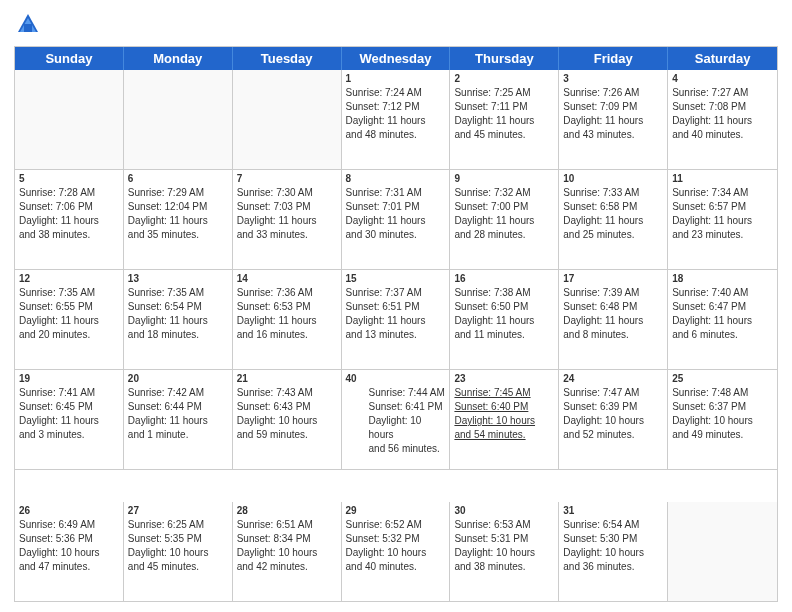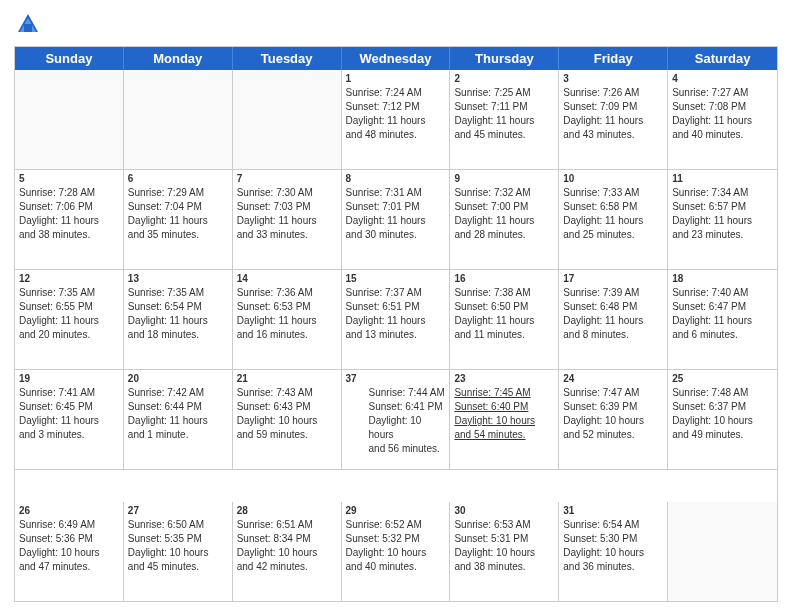--- a/index.html
+++ b/index.html
@@ -184,21 +184,21 @@
           <div class="cal-cell">
             <span class="day-num">5</span>
             <div class="cell-text" style="white-space: pre-line;">Sunrise: 7:28 AM
 Sunset: 7:06 PM
 Daylight: 11 hours
 and 38 minutes.</div>
           </div>
           <div class="cal-cell">
             <span class="day-num">6</span>
             <div class="cell-text" style="white-space: pre-line;">Sunrise: 7:29 AM
-Sunset: 7:04 PM
+Sunset: 12:04 PM
 Daylight: 11 hours
 and 35 minutes.</div>
           </div>
           <div class="cal-cell">
             <span class="day-num">7</span>
             <div class="cell-text" style="white-space: pre-line;">Sunrise: 7:30 AM
 Sunset: 7:03 PM
 Daylight: 11 hours
 and 33 minutes.</div>
           </div>
@@ -298,21 +298,21 @@
 and 1 minute.</div>
           </div>
           <div class="cal-cell">
             <span class="day-num">21</span>
             <div class="cell-text" style="white-space: pre-line;">Sunrise: 7:43 AM
 Sunset: 6:43 PM
 Daylight: 10 hours
 and 59 minutes.</div>
           </div>
           <div class="cal-cell">
-            <span class="day-num">37</span>
+            <span class="day-num">40</span>
             <div class="cell-text" style="white-space: pre-line; margin-left: 23px;">Sunrise: 7:44 AM
 Sunset: 6:41 PM
 Daylight: 10 hours
 and 56 minutes.</div>
           </div>
           <div class="cal-cell">
             <span class="day-num">23</span>
             <div class="cell-text" style="white-space: pre-line; text-decoration: underline;">Sunrise: 7:45 AM
 Sunset: 6:40 PM
 Daylight: 10 hours
@@ -336,21 +336,21 @@
         <div class="cal-row">
           <div class="cal-cell">
             <span class="day-num">26</span>
             <div class="cell-text" style="white-space: pre-line;">Sunrise: 6:49 AM
 Sunset: 5:36 PM
 Daylight: 10 hours
 and 47 minutes.</div>
           </div>
           <div class="cal-cell">
             <span class="day-num">27</span>
-            <div class="cell-text" style="white-space: pre-line;">Sunrise: 6:50 AM
+            <div class="cell-text" style="white-space: pre-line;">Sunrise: 6:25 AM
 Sunset: 5:35 PM
 Daylight: 10 hours
 and 45 minutes.</div>
           </div>
           <div class="cal-cell">
             <span class="day-num">28</span>
             <div class="cell-text" style="white-space: pre-line;">Sunrise: 6:51 AM
 Sunset: 8:34 PM
 Daylight: 10 hours
 and 42 minutes.</div>

